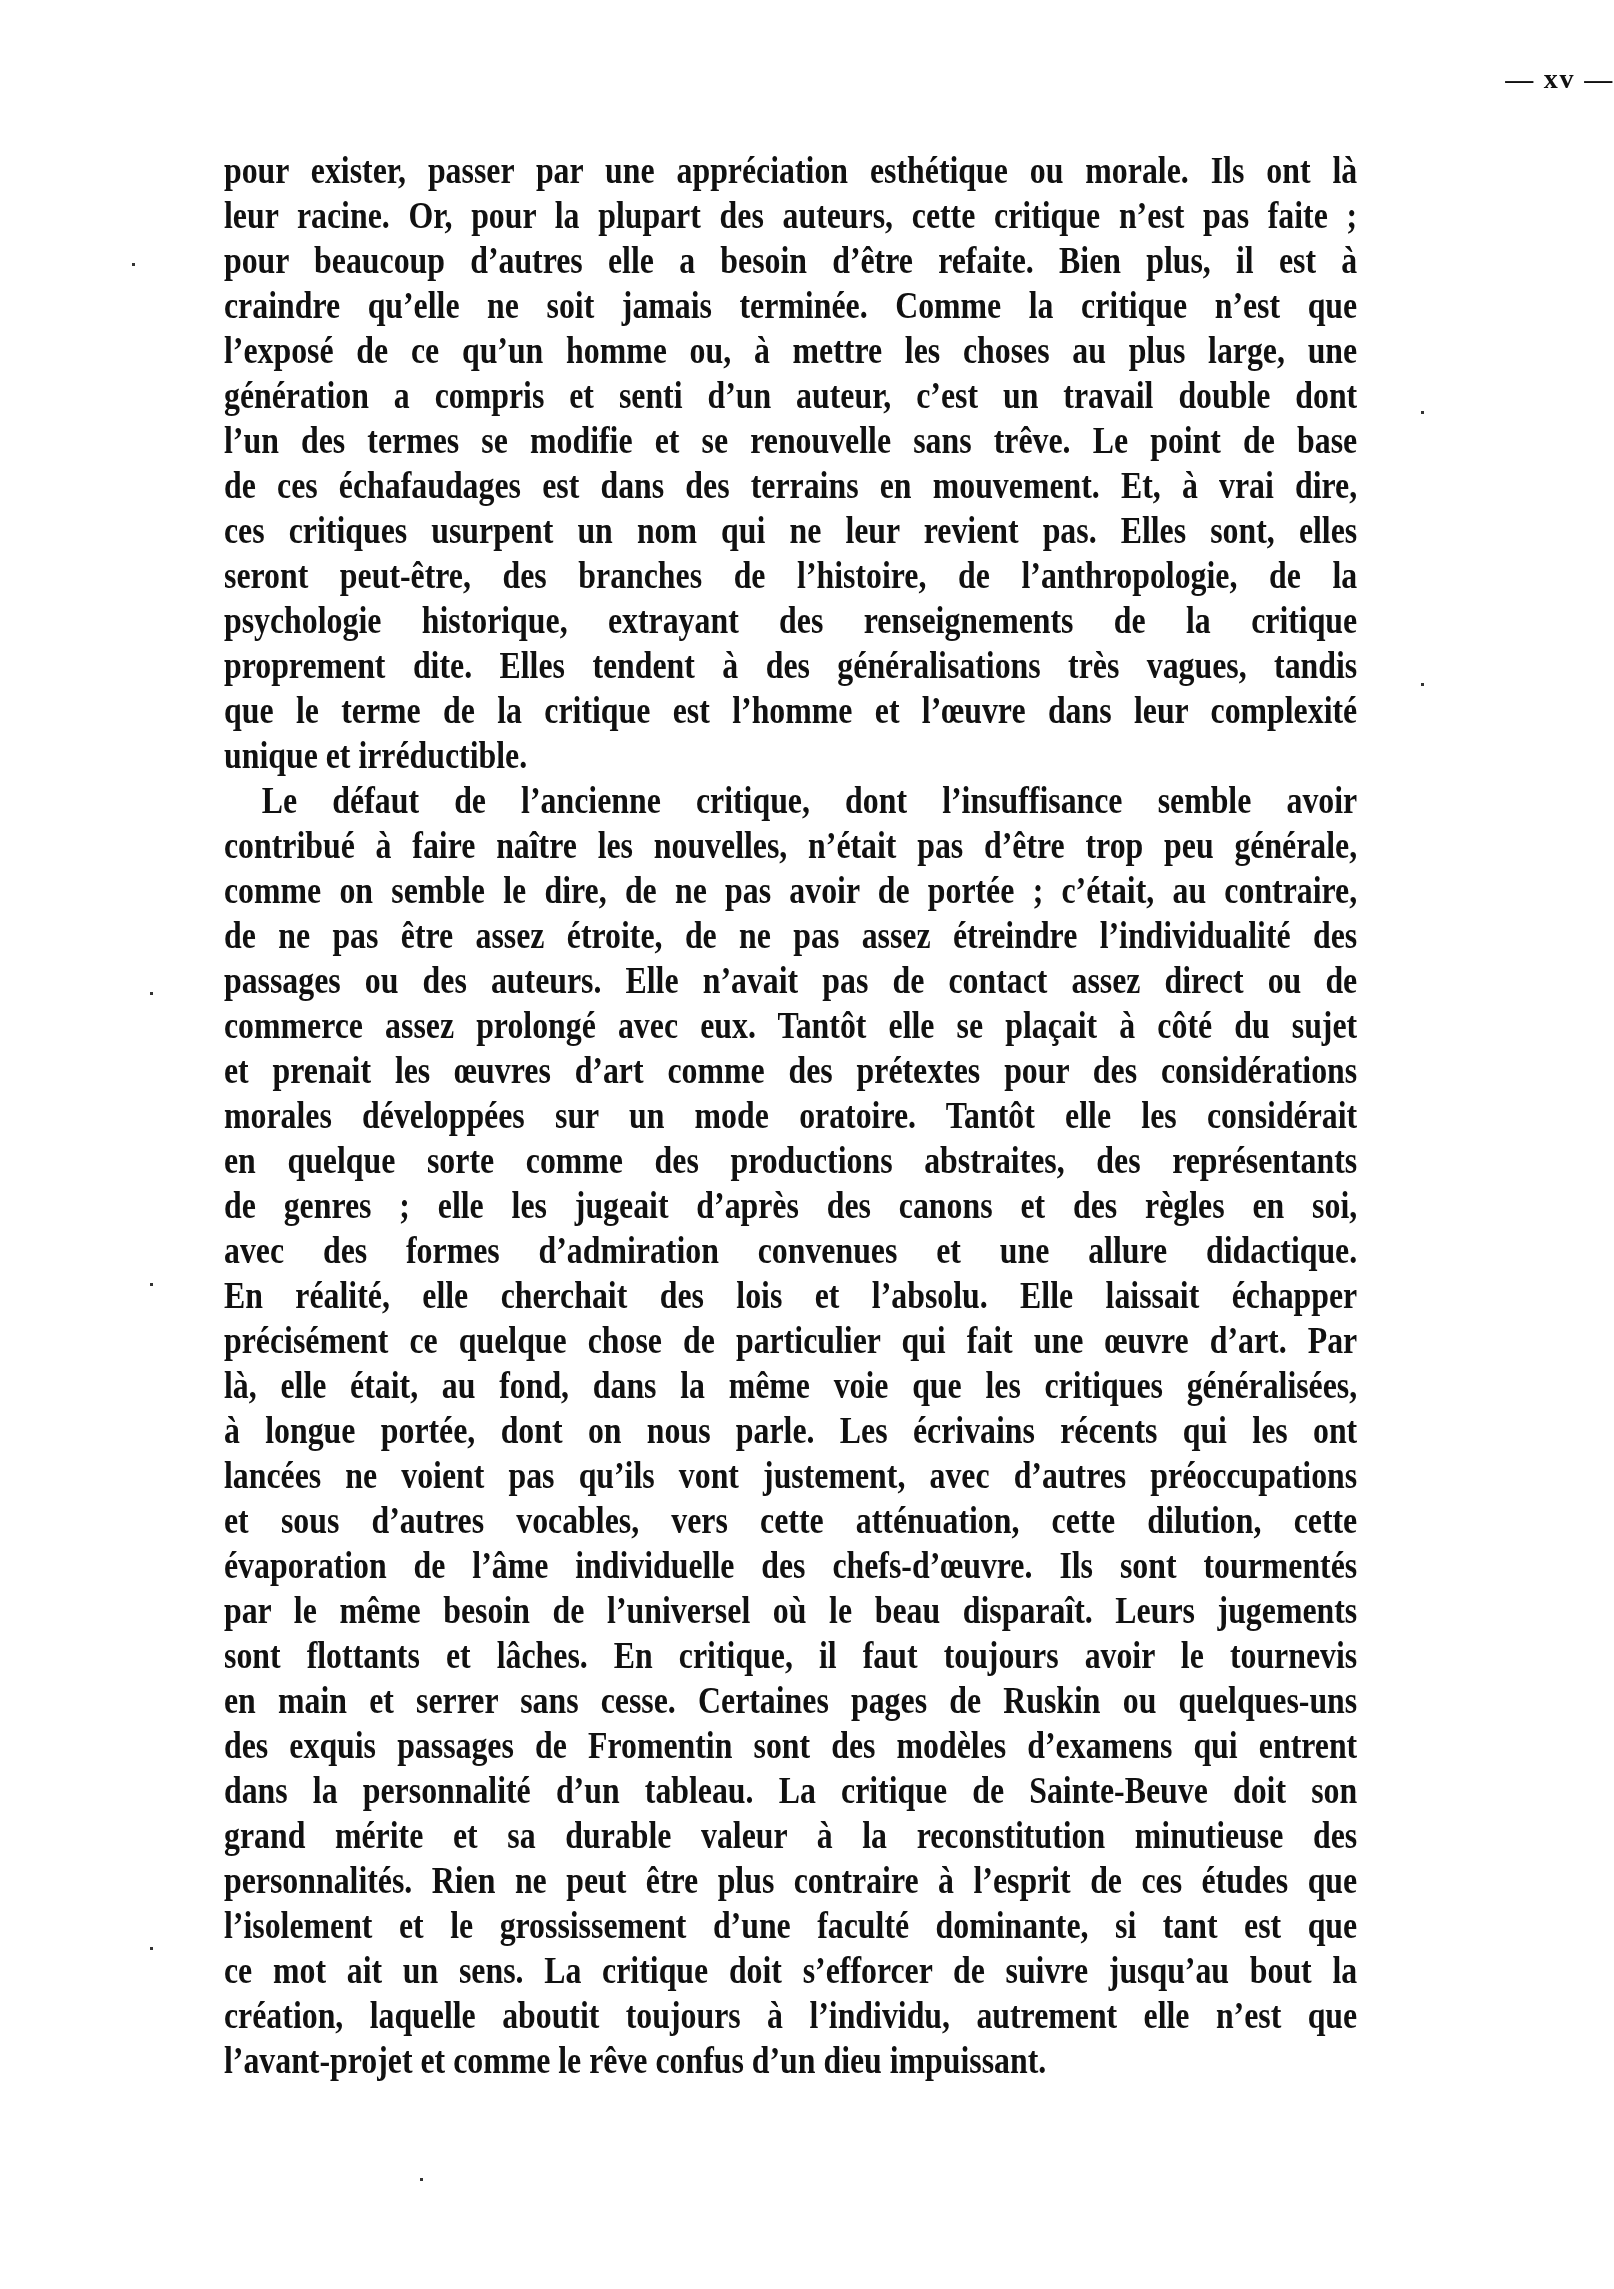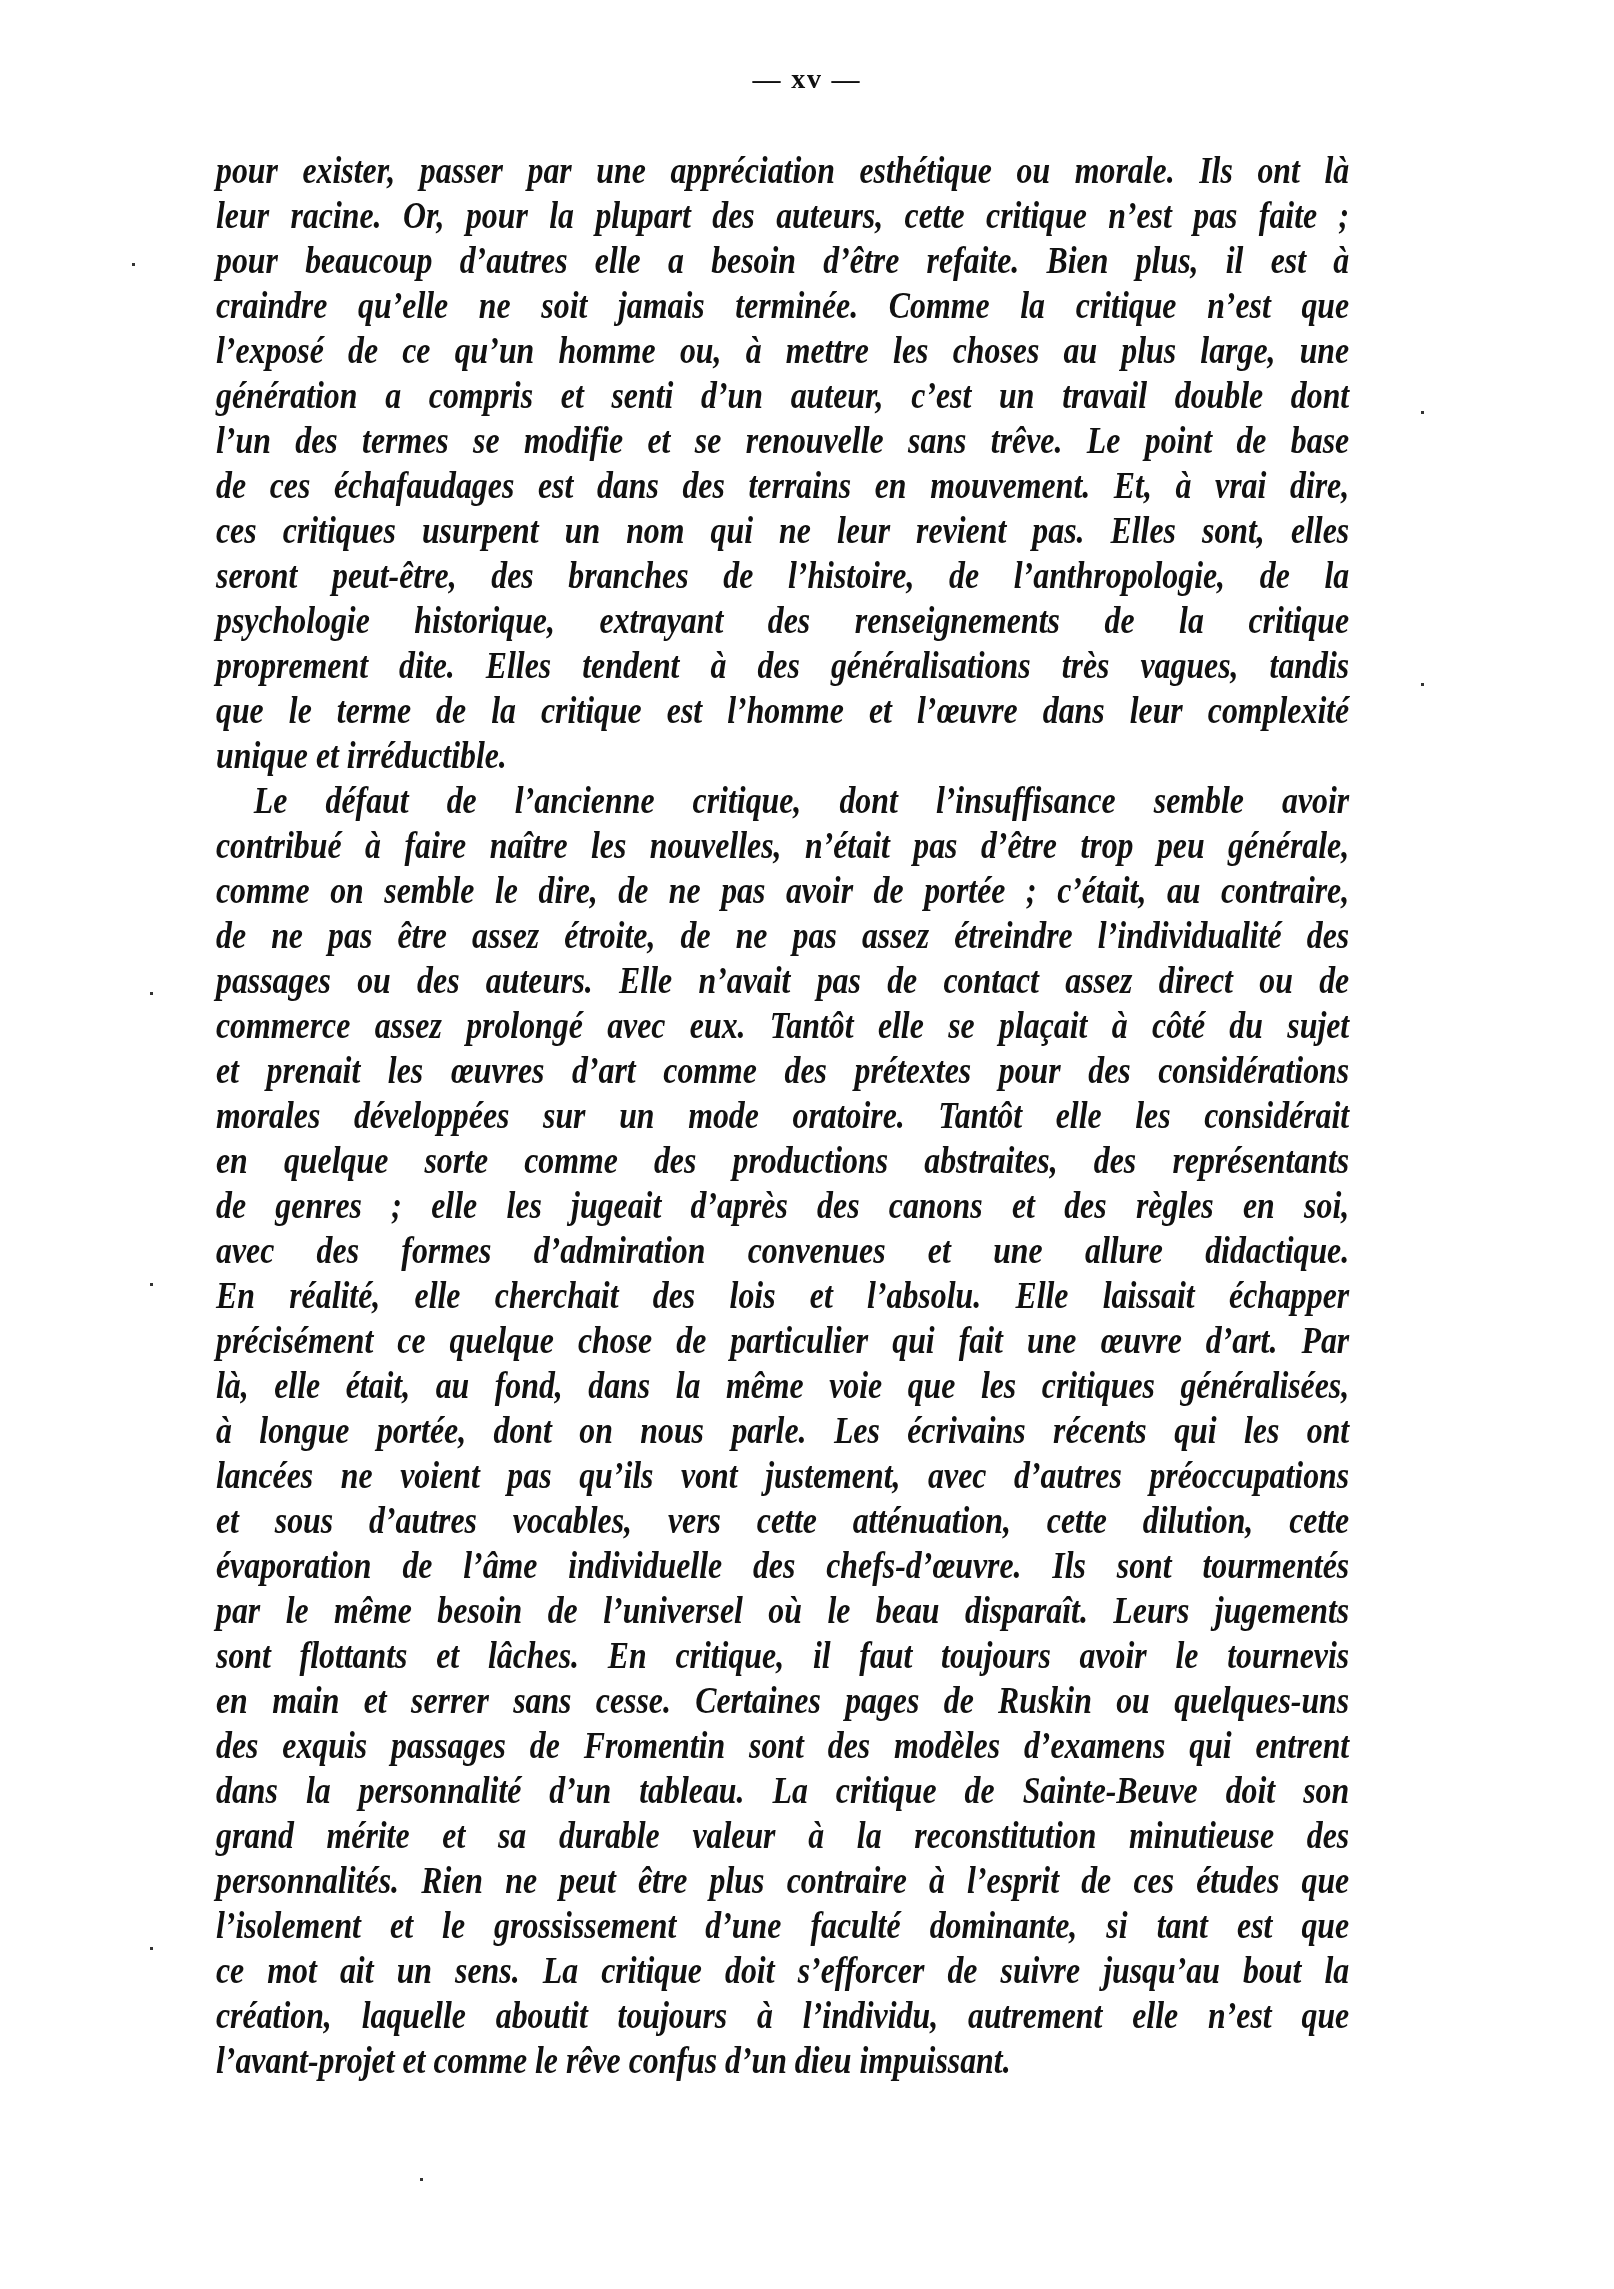--- a/index.html
+++ b/index.html
@@ -1,20 +1,20 @@
 <!DOCTYPE html>
 <html style="font-size:14.8px"><head>
 <meta charset="utf-8">
 <style>
   html, body { margin: 0; padding: 0; background: #ffffff; }
   body { width: 1614px; height: 2290px; position: relative; overflow: hidden;
          font-family: "Liberation Serif", "DejaVu Serif", serif; color: #111; }
-  .page-number { position: absolute; top: 63px; left: 0; width: 1614px; text-align: center;
+  .page-number { position: absolute; top: 63px; left: 0; width: 1614px; text-align: right;
          font-size: 28px; font-weight: bold; letter-spacing: 1.8px; }
-  .text-column { position: absolute; left: 216px; top: 148px; width: 1133px; font-style: italic; }
+  .text-column { position: absolute; left: 224px; top: 148px; width: 1133px; }
   .line { display: block; height: 45px; line-height: 45px; font-size: 37px; font-weight: bold;
           text-align: justify; text-align-last: justify; white-space: nowrap;
           transform: scaleX(0.86); transform-origin: left center; width: 116.3%; }
   .line.indent { text-indent: 44px; }
   .line.last { text-align-last: left; }
   .speck { position: absolute; width: 2.8px; height: 2.8px; background: #333; }
 </style>
 </head>
 <body>
 

